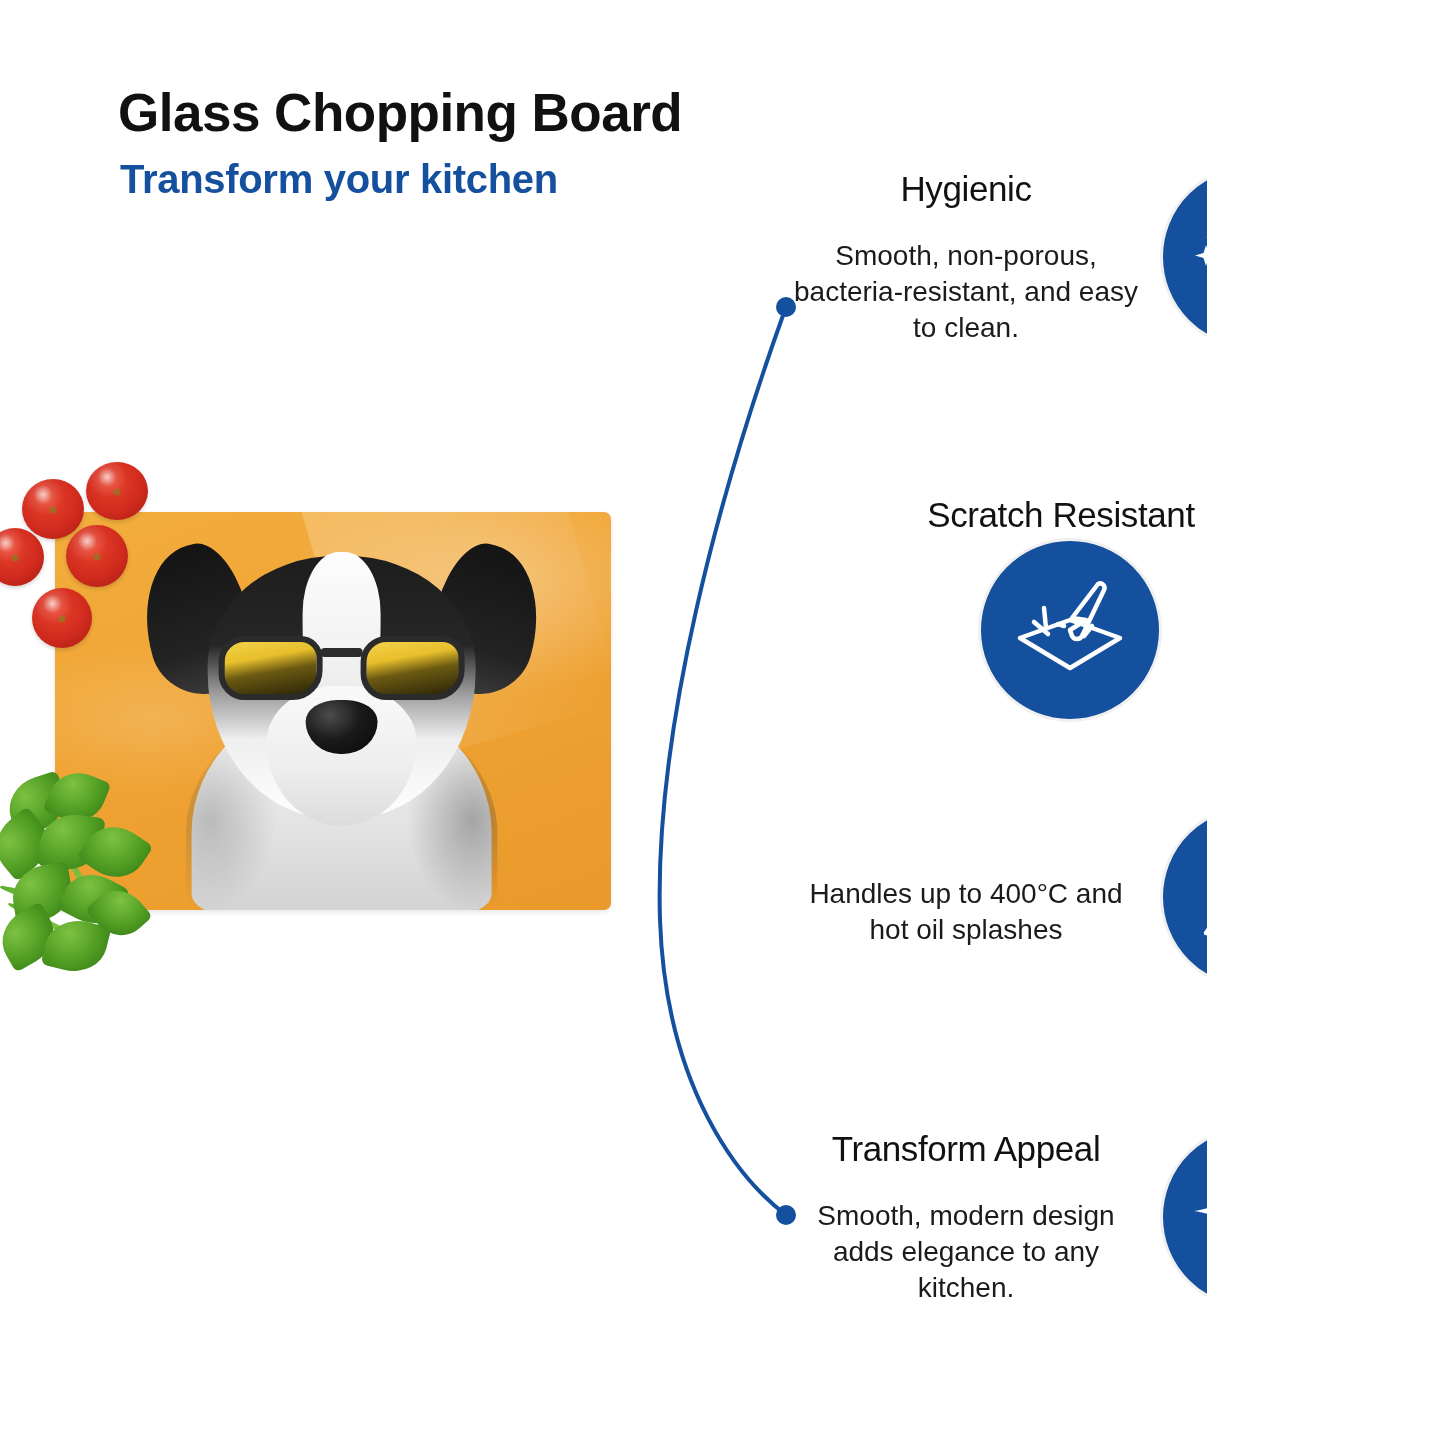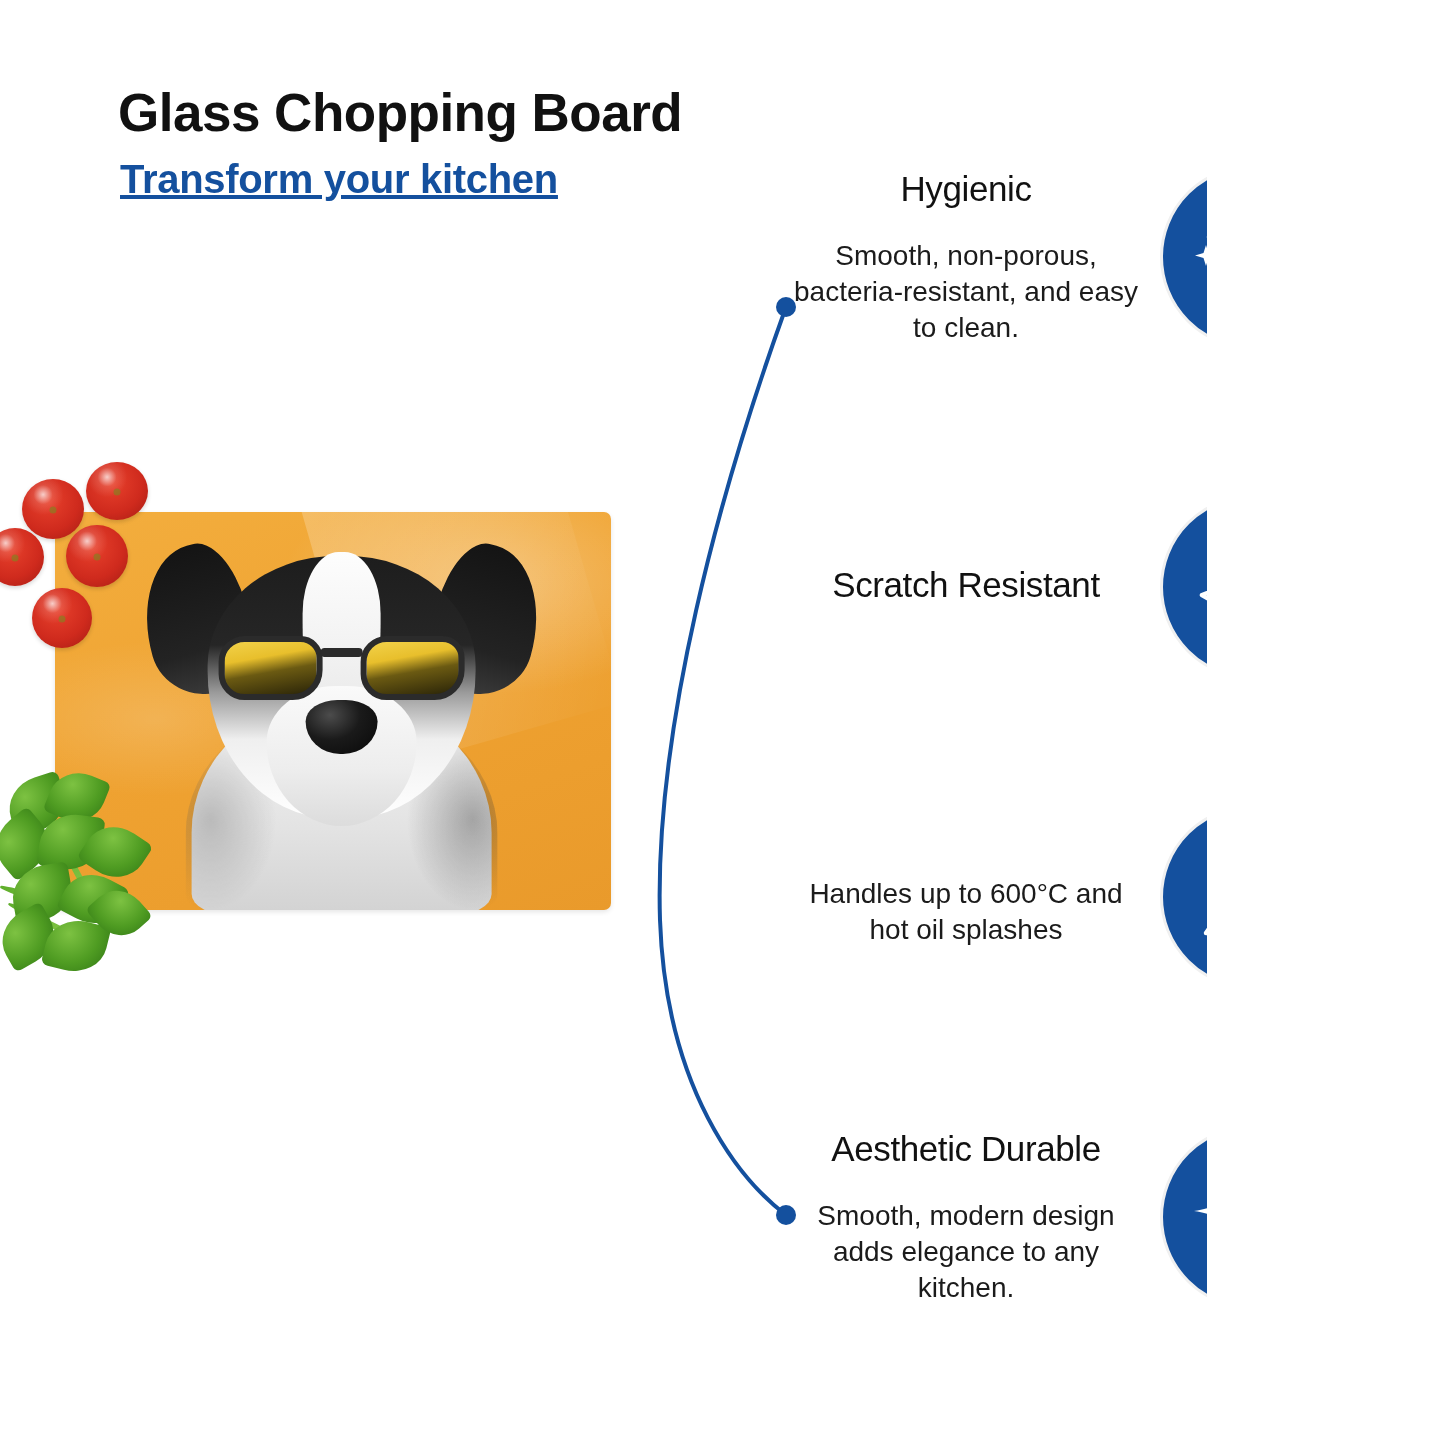--- a/index.html
+++ b/index.html
@@ -31,21 +31,20 @@
   }
   .subhead {
     position: absolute;
     left: 120px;
     top: 157px;
     font-size: 40px;
     font-weight: 700;
     letter-spacing: -0.3px;
     color: #14509E;
     white-space: nowrap;
-    text-decoration: underline;
   }
 
   
   .product-stage {
     position: absolute;
     left: 0px;
     top: 440px;
     width: 640px;
     height: 540px;
   }
@@ -364,54 +363,54 @@
         <path d="M62 72 L62 52 C62 47, 70 47, 70 52 L70 74"></path>
         <path d="M70 74 L70 56 C70 51, 78 51, 78 56 L78 78 C78 88, 70 94, 60 94 C50 94, 42 88, 40 80"></path>
         <path d="M46 76 C40 74, 36 78, 38 84"></path>
         <path d="M28 26 L31 37 L42 40 L31 43 L28 54 L25 43 L14 40 L25 37 Z" fill="#ffffff" stroke="none"></path>
         <path d="M14 48 L16.5 56 L25 58.5 L16.5 61 L14 69 L11.5 61 L3 58.5 L11.5 56 Z" fill="#ffffff" stroke="none"></path>
         <path d="M26 74 L28 80 L34 82 L28 84 L26 90 L24 84 L18 82 L24 80 Z" fill="#ffffff" stroke="none"></path>
       </svg>
     </div>
   </div>
 
-  <div class="feature" style="left:790px; top:495px;">
+  <div class="feature" style="left:790px; top:495px;flex-direction:column;">
     <div class="feature-text">
       <div class="feature-title">Scratch Resistant</div>
     </div>
     <div class="icon-circle">
       <svg width="120" height="120" viewBox="0 0 120 120" fill="none" stroke="#ffffff" stroke-width="4.5" stroke-linecap="round" stroke-linejoin="round">
         <path d="M10 68 L60 50 L110 68 L60 98 Z"></path>
         <path d="M88 14 C92 12, 96 16, 94 20 L72 66 C70 70, 64 70, 62 66 L60 60 L76 50 L62 48 Z"></path>
         <path d="M34 38 L36 58"></path>
         <path d="M24 52 L38 64"></path>
         <path d="M48 54 L54 56"></path>
         <path d="M82 56 L74 66"></path>
       </svg>
     </div>
   </div>
 
   <div class="feature" style="left:790px; top:805px;">
     <div class="feature-text">
-      <div class="feature-desc">Handles up to 600°C and hot oil splashes</div>
+      <div class="feature-desc">Handles up to 400°C and hot oil splashes</div>
     </div>
     <div class="icon-circle">
       <svg width="120" height="120" viewBox="0 0 120 120" fill="none" stroke="#ffffff" stroke-width="4.5" stroke-linecap="round" stroke-linejoin="round">
         <path d="M60 10 C70 26, 76 36, 76 46 C76 58, 68 66, 60 66 C52 66, 44 58, 44 46 C44 36, 50 26, 60 10 Z" fill="#ffffff" stroke="none"></path>
         <path d="M60 30 C65 40, 68 46, 68 52 C68 59, 64 64, 60 64 C56 64, 52 59, 52 52 C52 46, 55 40, 60 30 Z" fill="#14509E" stroke="none"></path>
         <path d="M22 56 L58 86 L92 54"></path>
         <path d="M76 52 L94 52 L94 70"></path>
         <path d="M14 96 L30 74 L90 74 L106 96 Z"></path>
       </svg>
     </div>
   </div>
 
   <div class="feature" style="left:790px; top:1125px;">
     <div class="feature-text">
-      <div class="feature-title">Aesthetic Durable</div>
+      <div class="feature-title">Transform Appeal</div>
       <div class="feature-desc">Smooth, modern design adds elegance to any kitchen.</div>
     </div>
     <div class="icon-circle">
       <svg width="120" height="120" viewBox="0 0 120 120">
         <path d="M40 16 C44 42, 52 50, 78 54 C52 58, 44 66, 40 92 C36 66, 28 58, 2 54 C28 50, 36 42, 40 16 Z" fill="#ffffff"></path>
         <path d="M90 28 C92 44, 96 48, 112 50 C96 52, 92 56, 90 72 C88 56, 84 52, 68 50 C84 48, 88 44, 90 28 Z" fill="#ffffff"></path>
         <path d="M70 62 C73 82, 78 87, 98 90 C78 93, 73 98, 70 118 C67 98, 62 93, 42 90 C62 87, 67 82, 70 62 Z" fill="#ffffff"></path>
       </svg>
     </div>
   </div>

